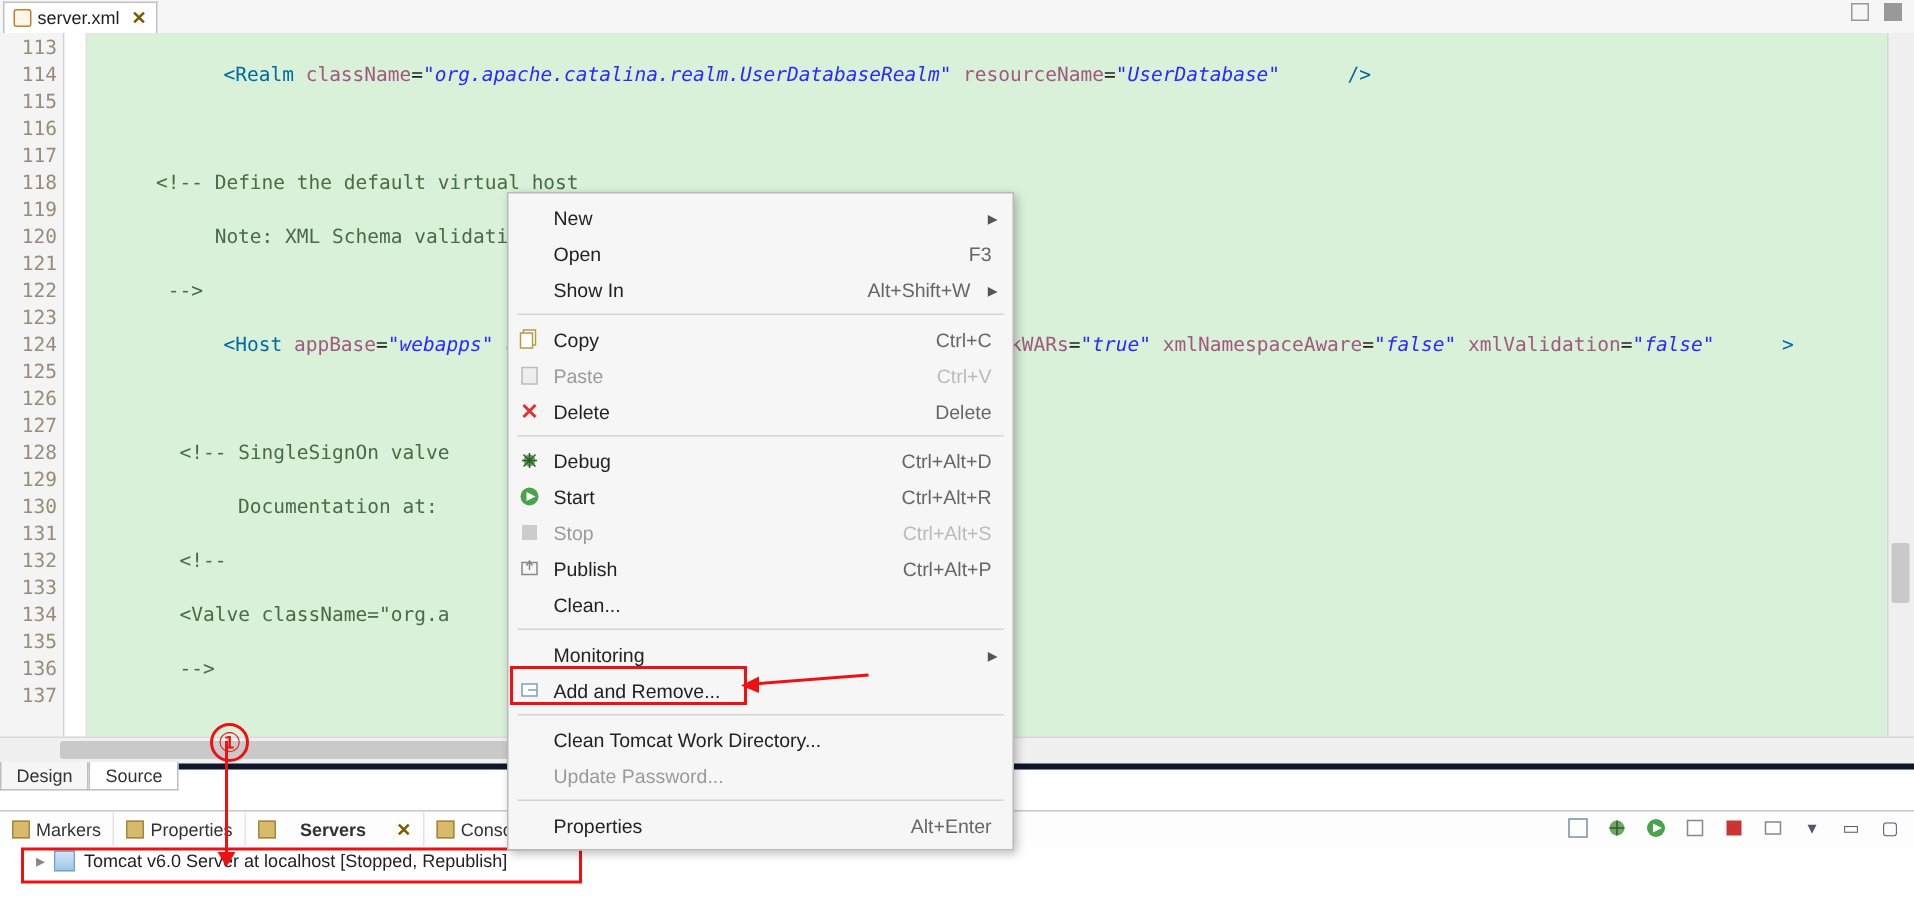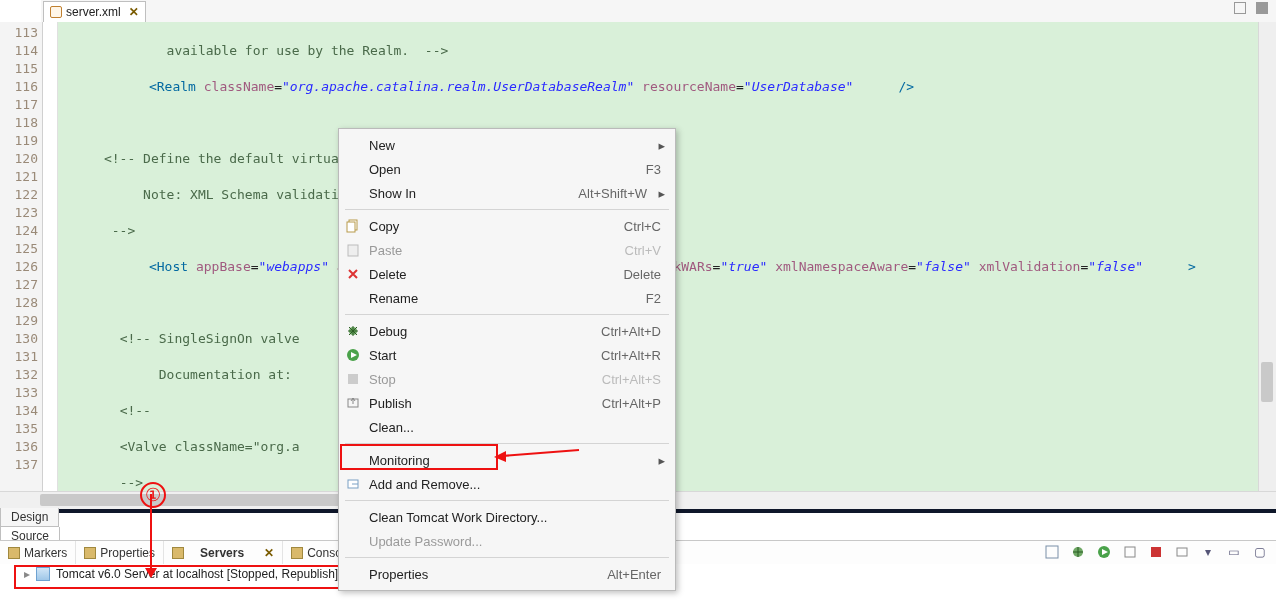--- a/index.html
+++ b/index.html
@@ -23,21 +23,20 @@
   
   .editor-tabbar {
     position: absolute;
     top: 0; left: 0; right: 0;
     height: 22px;
     border-bottom: 1px solid #d0d0d0;
     display: flex;
     align-items: flex-end;
     padding-left: 2px;
     background: #f6f6f6;
-    margin-left: 41px;
   }
   .editor-tab {
     display: flex;
     align-items: center;
     gap: 4px;
     height: 20px;
     padding: 0 6px;
     border: 1px solid #bfbfbf;
     border-bottom: none;
     background: #ffffff;
@@ -156,21 +155,20 @@
     border-radius: 2px;
   }
   
   .bottom-editor-tabs {
     position: absolute;
     left: 0;
     top: 508px;
     height: 20px;
     display: flex;
     align-items: flex-start;
-    flex-direction: column;
   }
   .bottom-tab {
     padding: 2px 10px;
     border: 1px solid #bfbfbf;
     border-top: none;
     background: #f6f6f6;
     color: #333;
   }
   .bottom-tab.active {
     background: #ffffff;
@@ -376,21 +374,20 @@
       <div class="ln">131</div>
       <div class="ln">132</div>
       <div class="ln">133</div>
       <div class="ln">134</div>
       <div class="ln">135</div>
       <div class="ln">136</div>
       <div class="ln">137</div>
     </div>
     <div class="foldcol"></div>
     <div class="codebody">
-<div class="codeline"><span class="cmt">              available for use by the Realm.  --&gt;</span></div>
 <div class="codeline">      <span class="tag">&lt;Realm</span> <span class="an">className</span>=<span class="av">"org.apache.catalina.realm.UserDatabaseRealm"</span> <span class="an">resourceName</span>=<span class="av">"UserDatabase"</span><span class="tag">/&gt;</span></div>
 <div class="codeline"></div>
 <div class="codeline">      <span class="cmt">&lt;!-- Define the default virtual host</span></div>
 <div class="codeline"><span class="cmt">           Note: XML Schema validation will not work with <u>Xerces</u> 2.2.</span></div>
 <div class="codeline"><span class="cmt">       --&gt;</span></div>
 <div class="codeline">      <span class="tag">&lt;Host</span> <span class="an">appBase</span>=<span class="av">"webapps"</span> <span class="an">a</span>                                         <span class="an">ckWARs</span>=<span class="av">"true"</span> <span class="an">xmlNamespaceAware</span>=<span class="av">"false"</span> <span class="an">xmlValidation</span>=<span class="av">"false"</span><span class="tag">&gt;</span></div>
 <div class="codeline"></div>
 <div class="codeline">        <span class="cmt">&lt;!-- SingleSignOn valve</span>                                   <span class="cmt">lications</span></div>
 <div class="codeline"><span class="cmt">             Documentation at:</span></div>
 <div class="codeline">        <span class="cmt">&lt;!--</span></div>
@@ -526,24 +523,20 @@
       </div>
     <div class="cm-item">
         <span class="cmicon">
           <svg width="14" height="14">
             <path d="M3 3 L11 11 M11 3 L3 11" stroke="#d33" stroke-width="2"></path>
           </svg>
         </span>
         <span>Delete</span>
         <span class="shortcut">Delete</span>
       </div>
-    <div class="cm-item">
-        <span>Rename</span>
-        <span class="shortcut">F2</span>
-      </div>
     <div class="cm-sep"></div>
     <div class="cm-item">
         <span class="cmicon">
           <svg width="14" height="14">
             <circle cx="7" cy="7" r="4" fill="#6fa865"></circle>
             <path d="M2 7h10M7 2v10M3 3l8 8M11 3l-8 8" stroke="#2b5d24" stroke-width="1"></path>
           </svg>
         </span>
         <span>Debug</span>
         <span class="shortcut">Ctrl+Alt+D</span>

